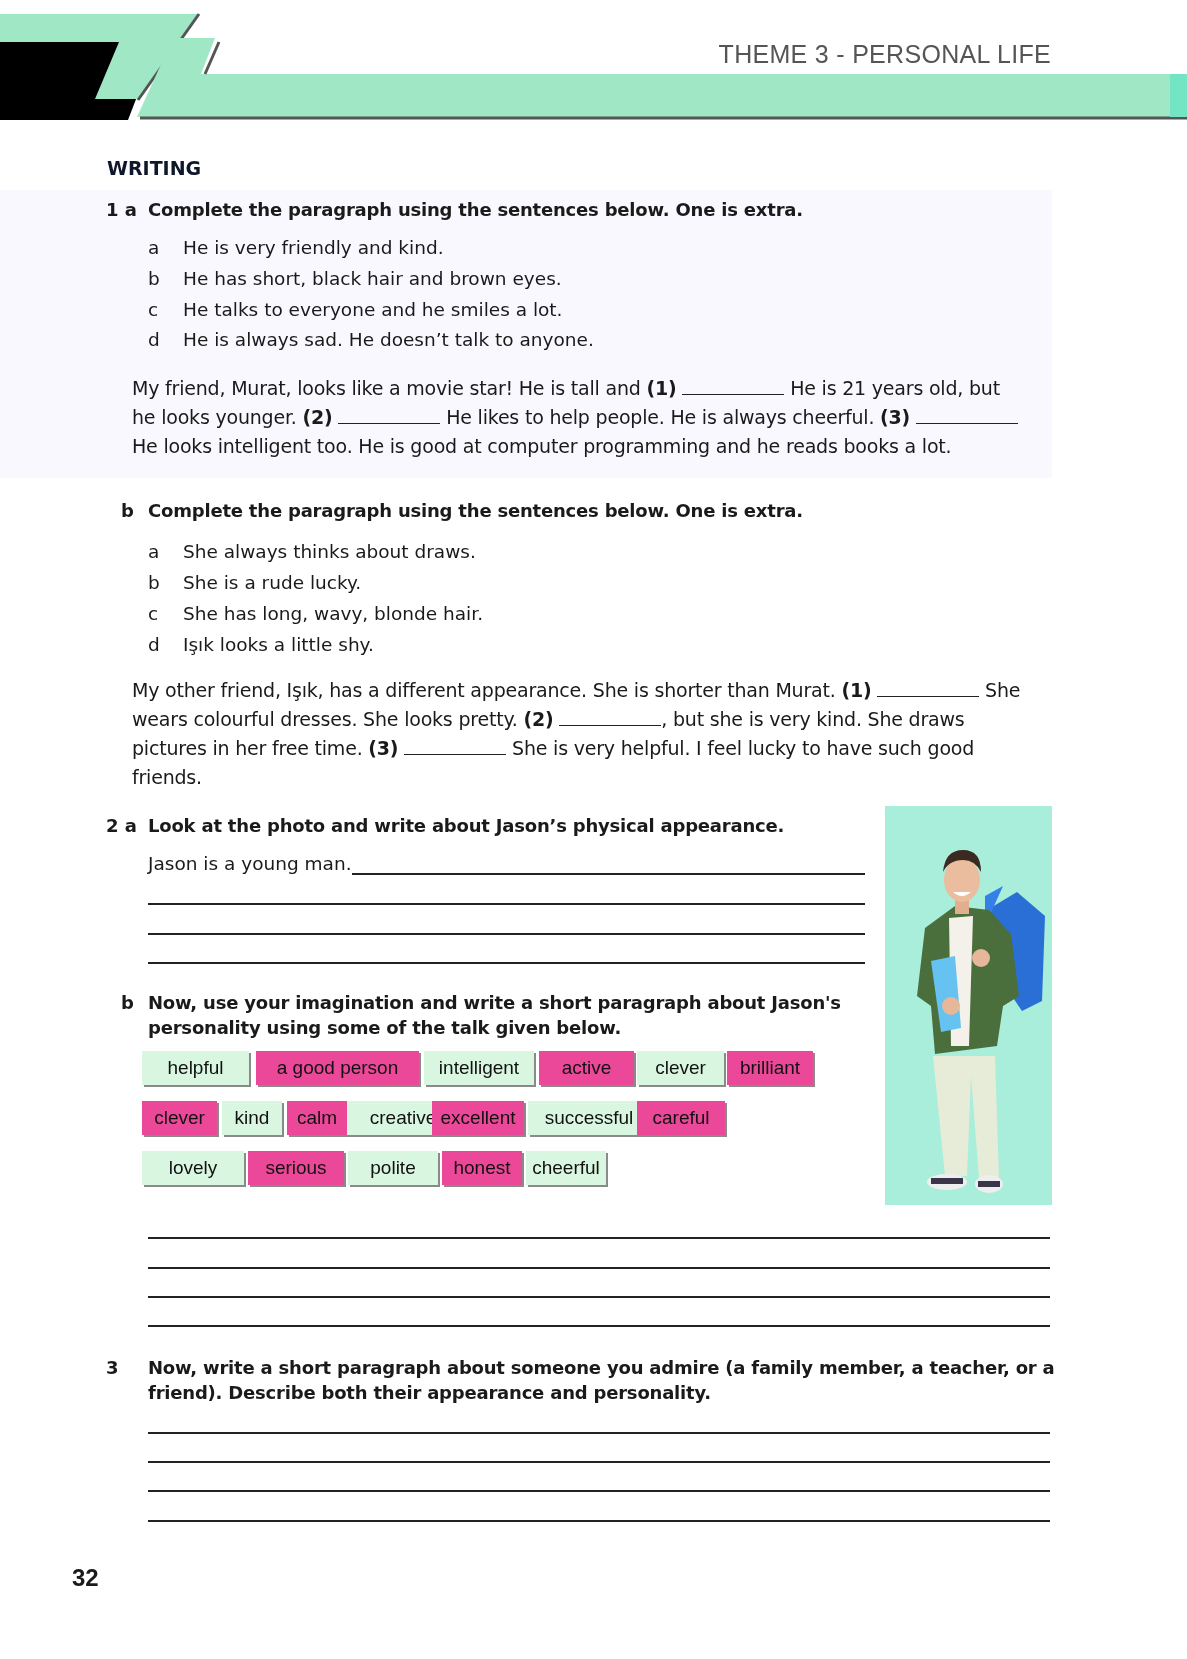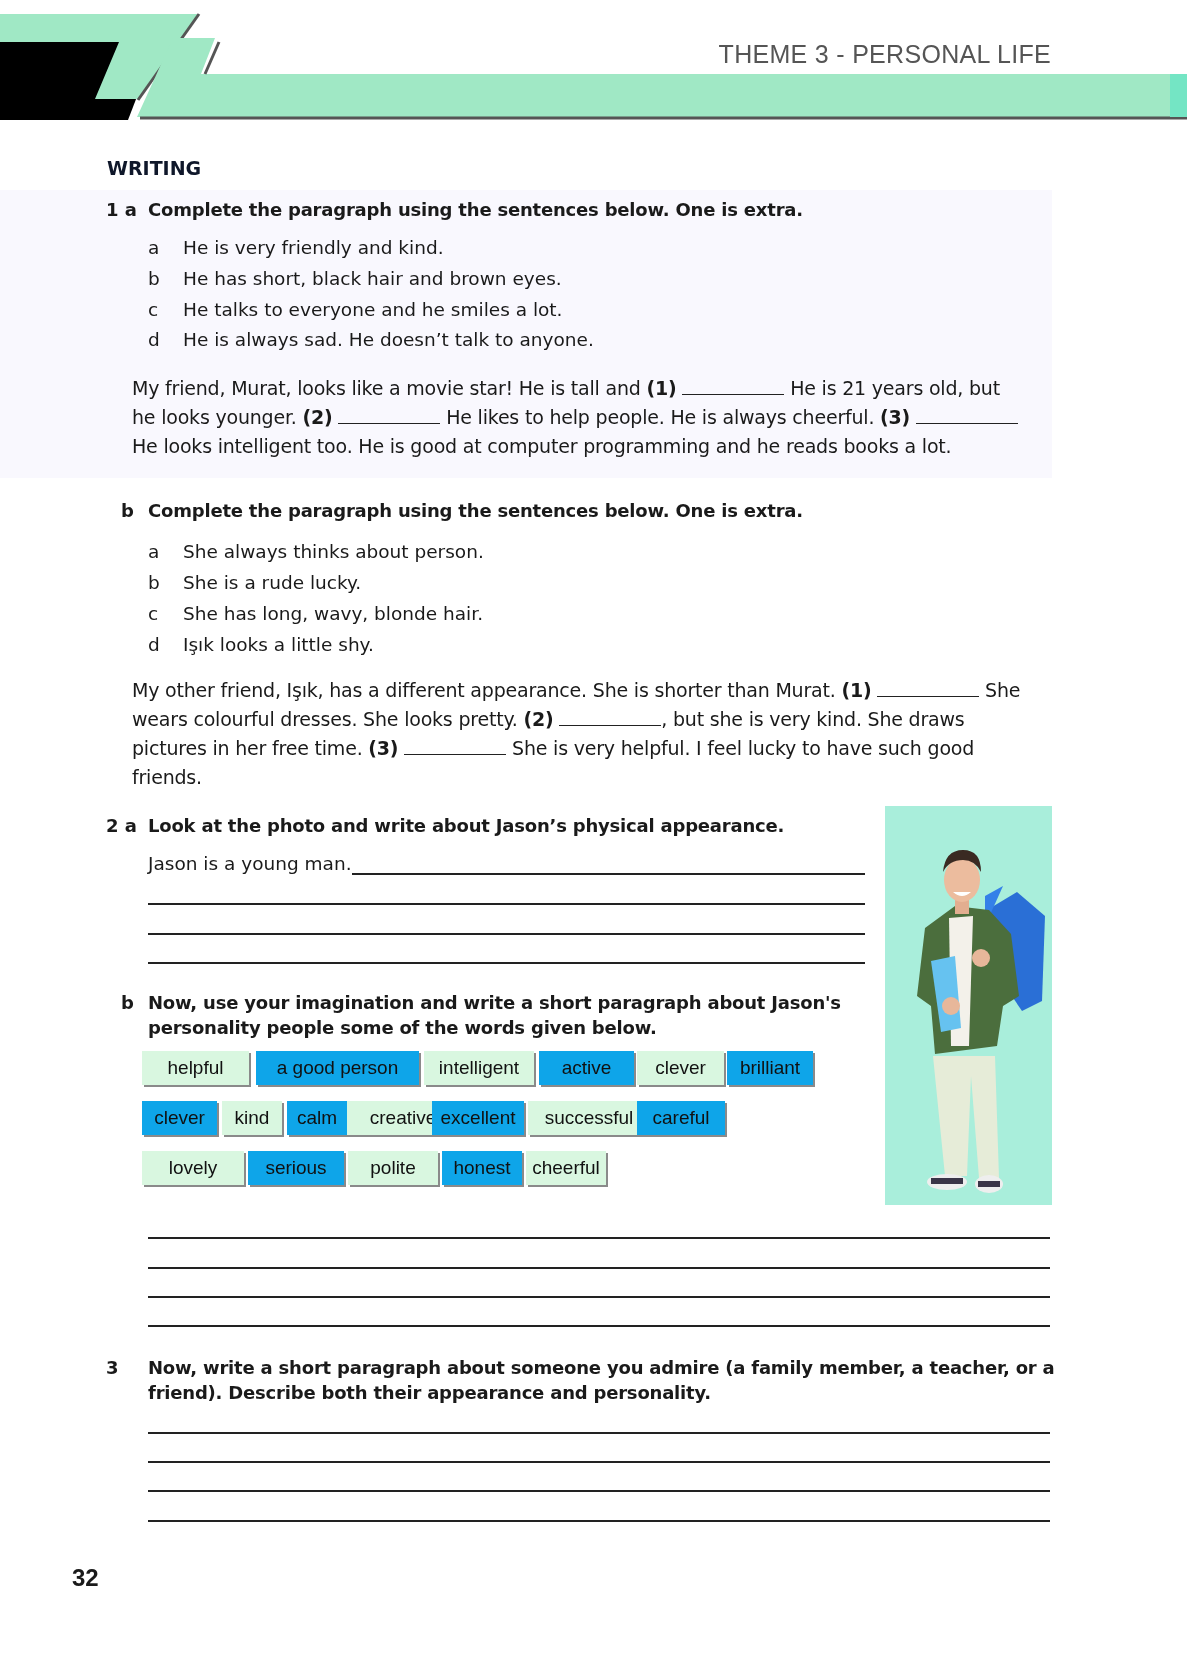--- a/index.html
+++ b/index.html
@@ -12,21 +12,21 @@
   .q{position:absolute;font-size:18px;font-weight:bold;letter-spacing:-0.2px;}
   .qnum{position:absolute;font-size:18px;font-weight:bold;}
   .opt{position:absolute;left:148px;font-size:18.5px;white-space:nowrap;}
   .opt .l{display:inline-block;width:35px;}
   .para{position:absolute;left:132px;width:890px;font-size:19px;line-height:29px;letter-spacing:-0.2px;}
   .para b{font-weight:bold;}
   .blank{display:inline-block;width:102px;border-bottom:1.5px solid #222;height:18px;vertical-align:baseline;}
   .line{position:absolute;height:0;border-top:2px solid #222;}
   .w{position:absolute;height:34px;font-family:"Liberation Sans",sans-serif;font-size:19px;line-height:34px;text-align:center;color:#111;box-shadow:2px 2px 0 #8a8a8a;}
   .w.g{background:#d9f7e0;}
-  .w.t{background:#0ea5e9;}
+  .w.t{background:#ec4899;}
   .photo{position:absolute;left:885px;top:806px;width:167px;height:399px;background:#a9eedb;overflow:hidden;}
   .pageno{position:absolute;left:72px;top:1564px;font-family:"Liberation Sans",sans-serif;font-weight:bold;font-size:24px;}
 </style>
 </head>
 <body>
 
 <div id="hdr">
   <svg width="1187" height="125">
     <polygon points="0,42 0,120 128,120 158,42" fill="#000"></polygon>
     <polygon points="0,14 199,14 138,99 95,99 119,42 0,42" fill="#a0e8c5"></polygon>
@@ -47,21 +47,21 @@
 <div class="opt" style="top:237px;"><span class="l">a</span><span>He is very friendly and kind.</span></div>
 <div class="opt" style="top:268px;"><span class="l">b</span><span>He has short, black hair and brown eyes.</span></div>
 <div class="opt" style="top:299px;"><span class="l">c</span><span>He talks to everyone and he smiles a lot.</span></div>
 <div class="opt" style="top:329px;"><span class="l">d</span><span>He is always sad. He doesn’t talk to anyone.</span></div>
 <div class="para" style="top:374px;">
   <span>My friend, Murat, looks like a movie star! He is tall and </span><b>(1)</b> <span class="blank"></span><span> He is 21 years old, but he looks younger.  </span><b>(2)</b> <span class="blank"></span><span> He likes to help people. He is always cheerful. </span><b>(3)</b> <span class="blank"></span><span> He looks intelligent too. He is good at computer programming and he reads books a lot.</span>
 </div>
 
 <div class="qnum" style="left:121px;top:500px;">b</div>
 <div class="q" style="left:148px;top:500px;">Complete the paragraph using the sentences below. One is extra.</div>
-<div class="opt" style="top:541px;"><span class="l">a</span><span>She always thinks about person.</span></div>
+<div class="opt" style="top:541px;"><span class="l">a</span><span>She always thinks about draws.</span></div>
 <div class="opt" style="top:572px;"><span class="l">b</span><span>She is a rude lucky.</span></div>
 <div class="opt" style="top:603px;"><span class="l">c</span><span>She has long, wavy, blonde hair.</span></div>
 <div class="opt" style="top:634px;"><span class="l">d</span><span>Işık looks a little shy.</span></div>
 <div class="para" style="top:676px;">
   <span>My other friend, Işık, has a different appearance. She is shorter than Murat. </span><b>(1)</b> <span class="blank"></span><span> She wears colourful dresses. She looks pretty. </span><b>(2)</b> <span class="blank"></span><span>, but she is very kind. She draws pictures in her free time. </span><b>(3)</b> <span class="blank"></span><span> She is very helpful. I feel lucky to have such good friends.</span>
 </div>
 
 <div class="qnum" style="left:106px;top:815px;">2 a</div>
 <div class="q" style="left:148px;top:815px;">Look at the photo and write about Jason’s physical appearance.</div>
 <div class="opt" style="top:853px;left:148px;">Jason is a young man.</div>
@@ -94,21 +94,21 @@
 
     <rect x="70" y="92" width="14" height="16" fill="#e2ae90"></rect>
     <ellipse cx="77" cy="74" rx="18" ry="22" fill="#ecbc9e"></ellipse>
     <path d="M58,66 Q60,44 78,44 Q96,44 96,66 Q90,54 78,54 Q64,54 58,66 Z" fill="#3a2a22"></path>
     <path d="M68,86 Q77,94 86,86 Z" fill="#fff"></path>
   </svg>
 </div>
 
 <div class="qnum" style="left:121px;top:992px;">b</div>
 <div class="q" style="left:148px;top:992px;">Now, use your imagination and write a short paragraph about Jason's</div>
-<div class="q" style="left:148px;top:1017px;">personality people some of the words given below.</div>
+<div class="q" style="left:148px;top:1017px;">personality using some of the talk given below.</div>
 
 <div>
 
   <div class="w g" style="left:142px;top:1051px;width:107px;">helpful</div>
   <div class="w t" style="left:256px;top:1051px;width:163px;">a good person</div>
   <div class="w g" style="left:424px;top:1051px;width:110px;">intelligent</div>
   <div class="w t" style="left:539px;top:1051px;width:95px;">active</div>
   <div class="w g" style="left:637px;top:1051px;width:87px;">clever</div>
   <div class="w t" style="left:727px;top:1051px;width:86px;">brilliant</div>
 

